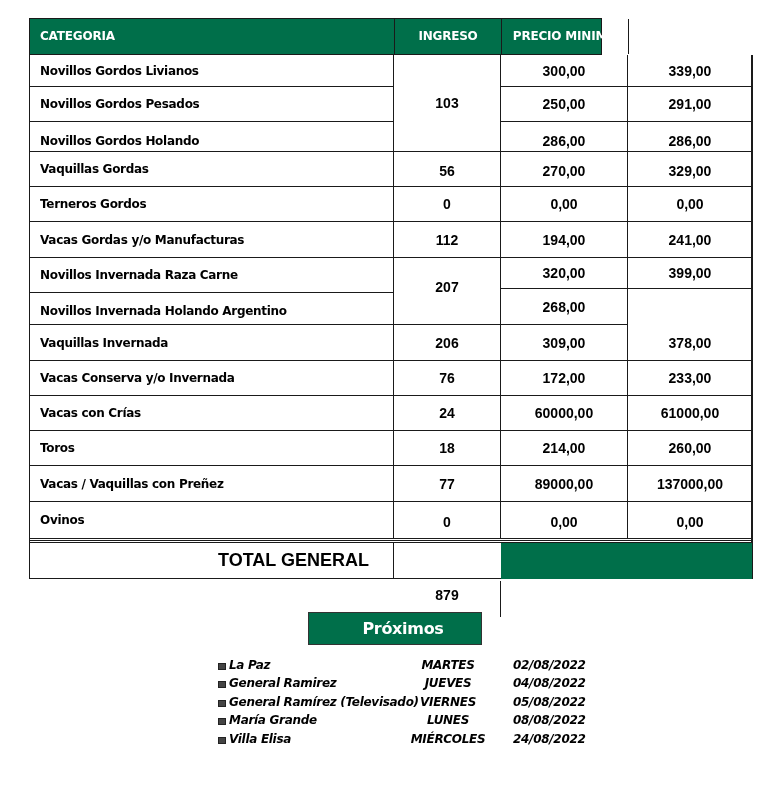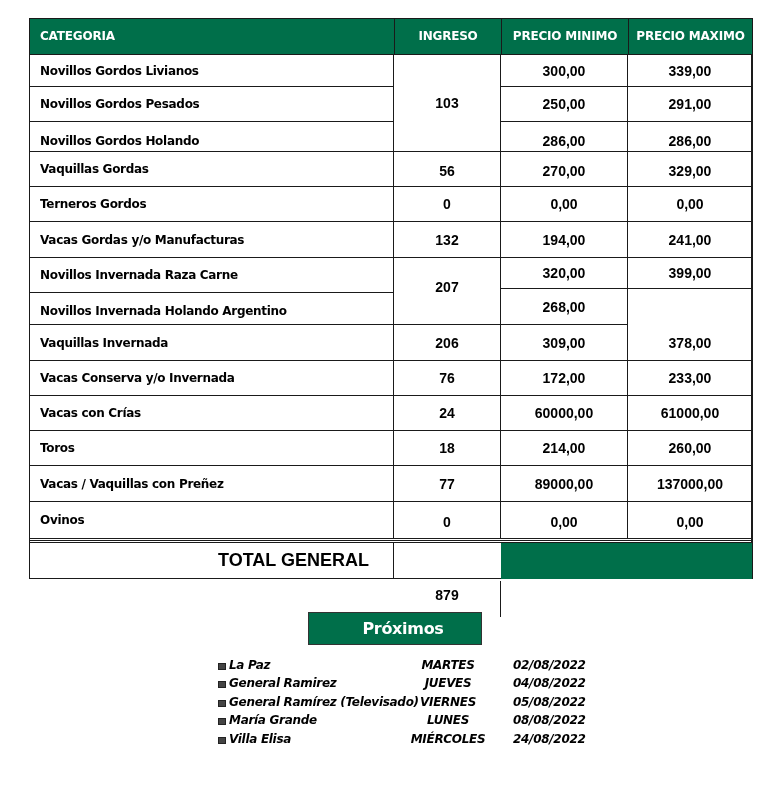--- a/index.html
+++ b/index.html
@@ -1,21 +1,21 @@
 <!DOCTYPE html>
 <html><head>
 <meta charset="utf-8">
 <style>
   html, body { margin: 0; padding: 0; background: #ffffff; }
   body { width: 777px; height: 792px; position: relative; overflow: hidden;
          font-family: "DejaVu Sans", sans-serif; color: #000; }
 
   .tbl { position: absolute; left: 29px; top: 18px; width: 724px; }
 
-  .hdr { position: absolute; left: 0; top: 0; width: 724px; height: 37px;
+  .hdr { position: absolute; left: 0; top: 0; width: 573px; height: 37px;
          background: #006f4a; border: 1px solid #1a1a1a; box-sizing: border-box; }
   .hdr-cell { position: absolute; top: 0; height: 35px; line-height: 35px;
               color: #ffffff; font-weight: bold; font-size: 12px;
               font-family: "DejaVu Sans", sans-serif; letter-spacing: -0.2px;
               box-sizing: border-box; }
   .hdr-cell.c0 { left: 0; width: 364px; padding-left: 10px; }
   .hdr-cell.c1 { left: 364px; width: 107px; text-align: center; border-left: 1px solid #1a1a1a; }
   .hdr-cell.c2 { left: 471px; width: 127px; text-align: center; border-left: 1px solid #1a1a1a; }
   .hdr-cell.c3 { left: 598px; width: 124px; text-align: center; border-left: 1px solid #1a1a1a; }
 
@@ -90,21 +90,21 @@
     <div class="cell num ing" style="top:97px;height:35px;padding-top:4px">56</div>
     <div class="cell num pmin" style="top:97px;height:35px;padding-top:4px">270,00</div>
     <div class="cell num pmax" style="top:97px;height:35px;padding-top:4px">329,00</div>
 
     <div class="cell cat" style="top:132px;height:35px">Terneros Gordos</div>
     <div class="cell num ing" style="top:132px;height:35px">0</div>
     <div class="cell num pmin" style="top:132px;height:35px">0,00</div>
     <div class="cell num pmax" style="top:132px;height:35px">0,00</div>
 
     <div class="cell cat" style="top:167px;height:36px">Vacas Gordas y/o Manufacturas</div>
-    <div class="cell num ing" style="top:167px;height:36px">132</div>
+    <div class="cell num ing" style="top:167px;height:36px">112</div>
     <div class="cell num pmin" style="top:167px;height:36px">194,00</div>
     <div class="cell num pmax" style="top:167px;height:36px">241,00</div>
 
     <div class="cell cat" style="top:203px;height:35px">Novillos Invernada Raza Carne</div>
     <div class="cell num pmin" style="top:203px;height:31px">320,00</div>
     <div class="cell num pmax" style="top:203px;height:31px">399,00</div>
 
     <div class="cell cat" style="top:238px;height:32px;padding-top:4px">Novillos Invernada Holando Argentino</div>
     <div class="cell num pmin" style="top:234px;height:36px">268,00</div>
 

